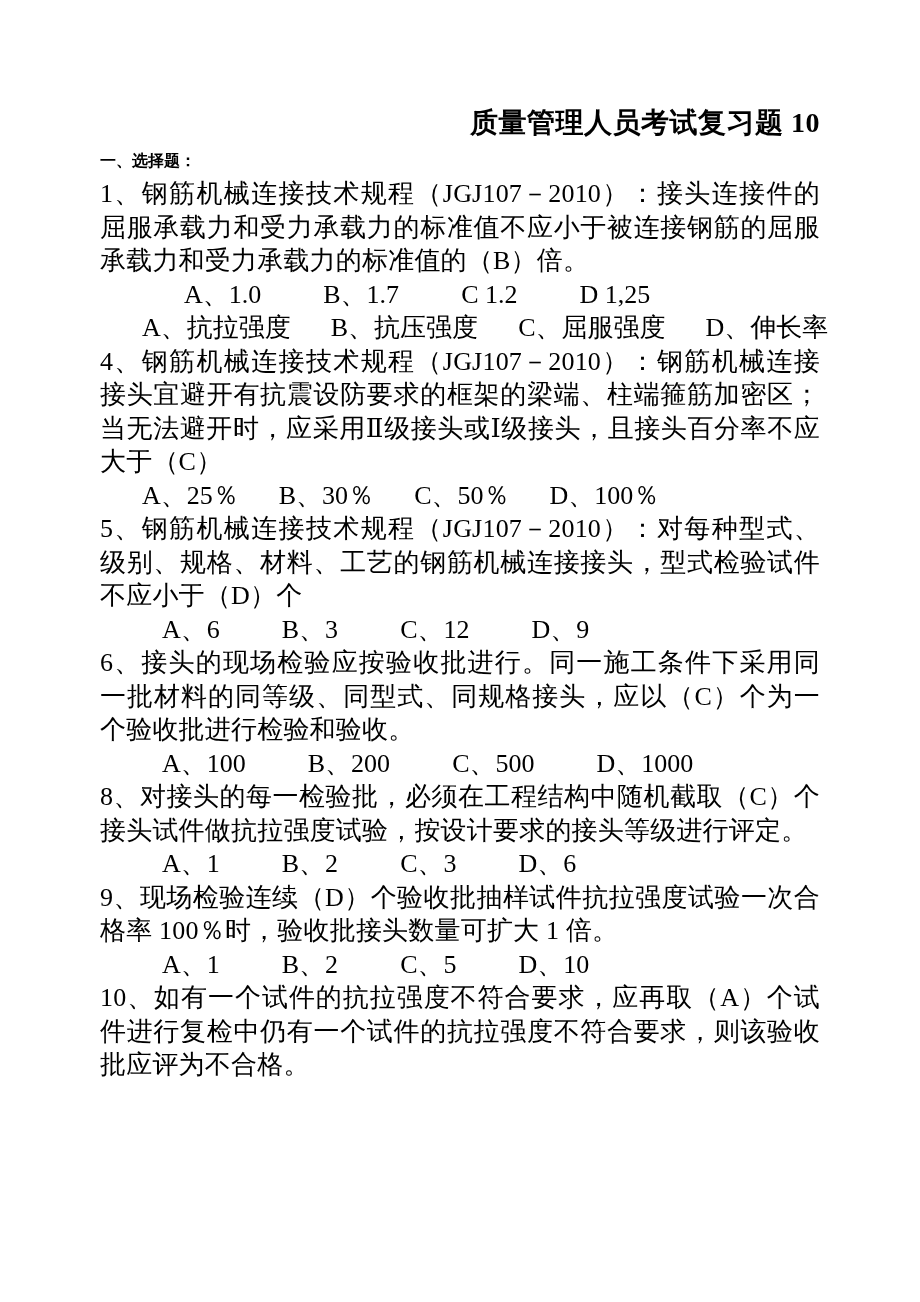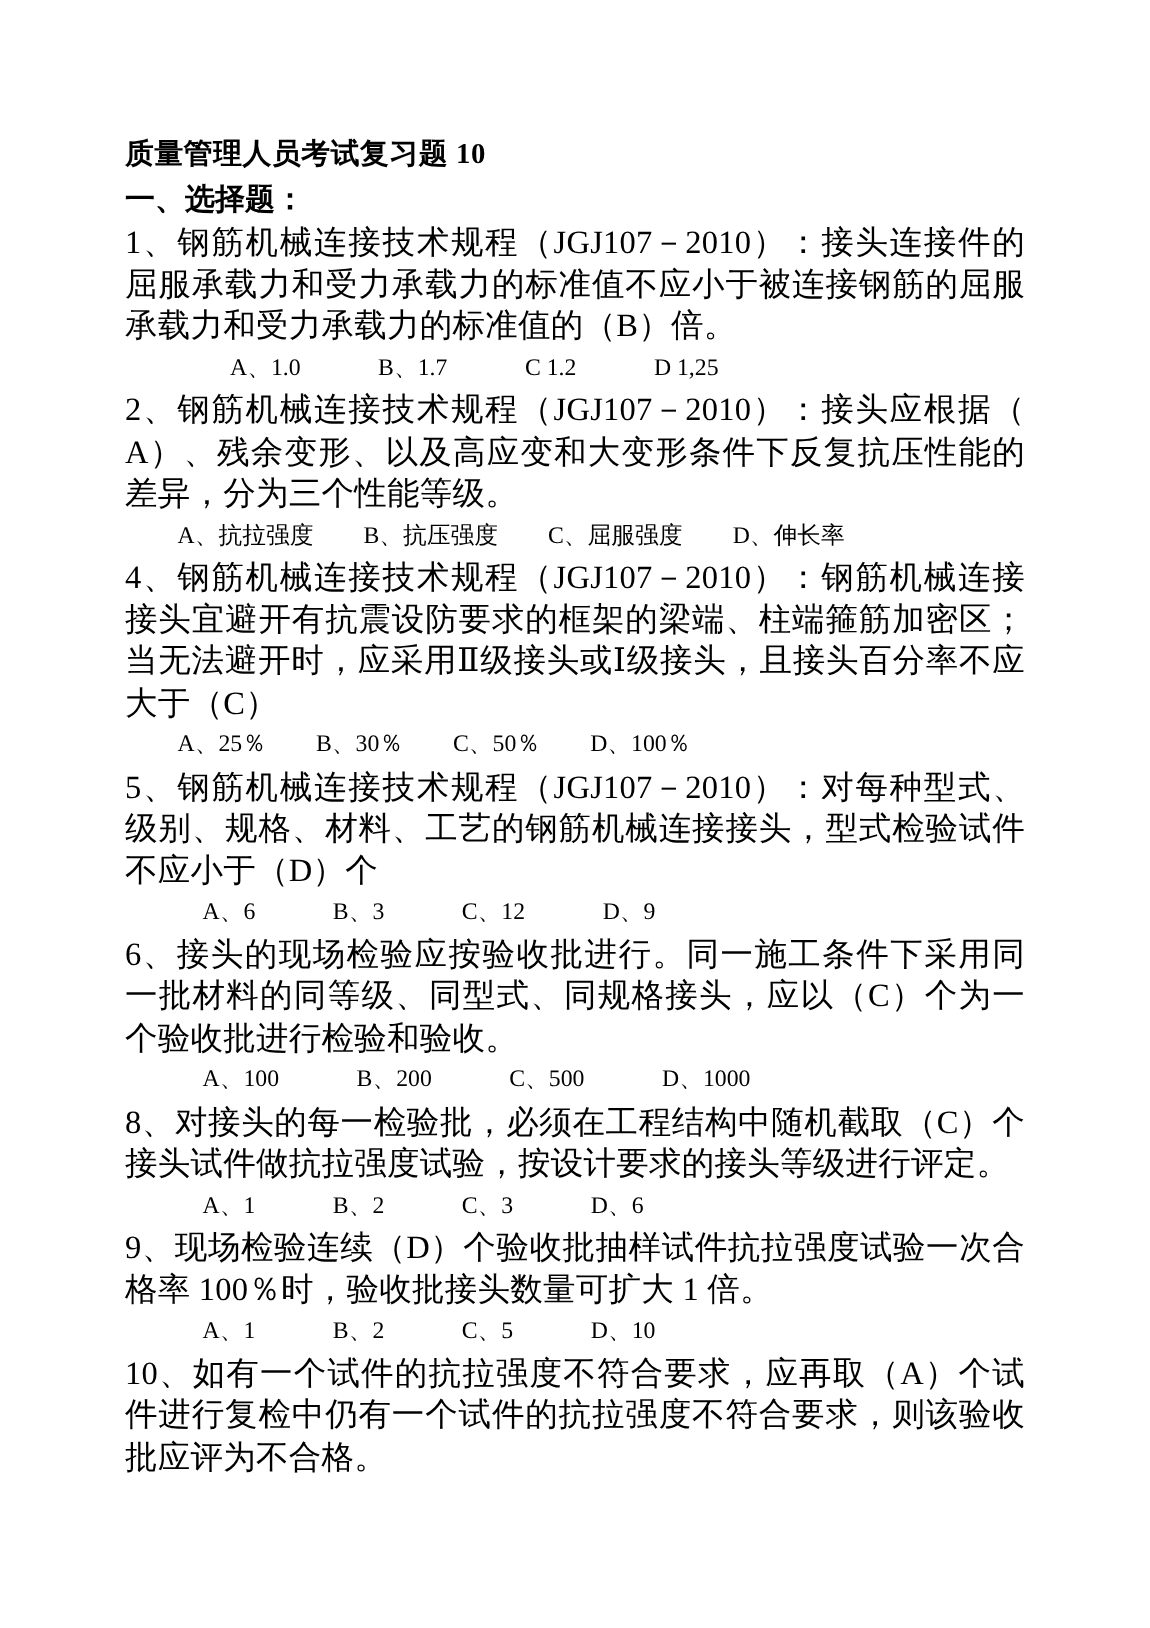--- a/index.html
+++ b/index.html
@@ -10,42 +10,42 @@
     color: #000000;
   }
   body { height: 1302px; overflow: hidden; }
   .page {
     width: 920px;
     height: 1302px;
     padding: 106px 100px 0 100px;
     background: #ffffff;
   }
   .doc-title {
-    font-size: 23px;
+    font-size: 28px;
     font-weight: bold;
-    text-align: left;
+    text-align: right;
     line-height: 34px;
     margin-bottom: 4px;
     letter-spacing: 0.5px;
   }
   .section-heading {
-    font-size: 24px;
+    font-size: 16px;
     font-weight: bold;
     line-height: 33px;
   }
   .q-text {
     font-size: 26px;
     line-height: 33.5px;
     text-align: justify;
     letter-spacing: 0.2px;
   }
   .opts {
     display: flex;
     align-items: baseline;
-    font-size: 19px;
+    font-size: 26px;
     line-height: 33.5px;
     text-align: center;
   }
   .opts span { white-space: pre; flex: 0 0 auto; }
   .ind-84 { padding-left: 84px; }
   .ind-64 { padding-left: 62px; }
   .ind-42 { padding-left: 42px; }
   .g64 span { margin-right: 62px; }
   .g40 span { margin-right: 40px; }
   .opts span:last-child { margin-right: 0; }
@@ -61,21 +61,20 @@
     <div class="q-text">1、钢筋机械连接技术规程（JGJ107－2010）：接头连接件的屈服承载力和受力承载力的标准值不应小于被连接钢筋的屈服承载力和受力承载力的标准值的（B）倍。</div>
     <div class="opts ind-84 g64">
       <span>A、1.0</span>
       <span>B、1.7</span>
       <span>C 1.2</span>
       <span>D 1,25</span>
     </div>
   </div>
 
   <div class="question">
-    <div class="q-text">2、钢筋机械连接技术规程（JGJ107－2010）：接头应根据（ A）、残余变形、以及高应变和大变形条件下反复抗压性能的差异，分为三个性能等级。</div>
     <div class="opts ind-42 g40">
       <span>A、抗拉强度</span>
       <span>B、抗压强度</span>
       <span>C、屈服强度</span>
       <span>D、伸长率</span>
     </div>
   </div>
 
   <div class="question">
   </div>

